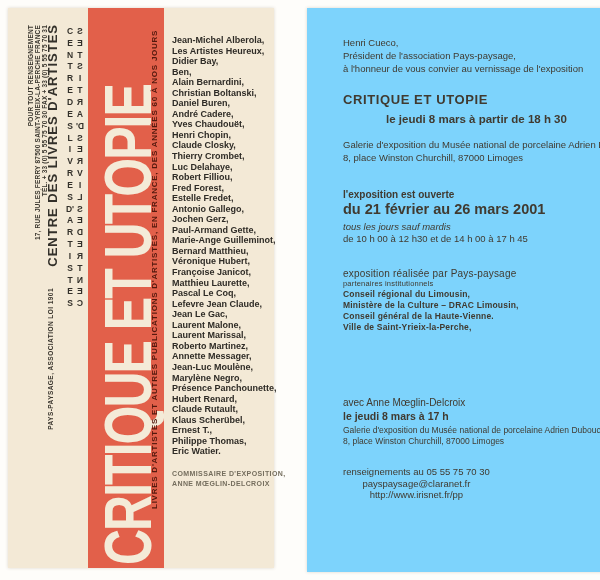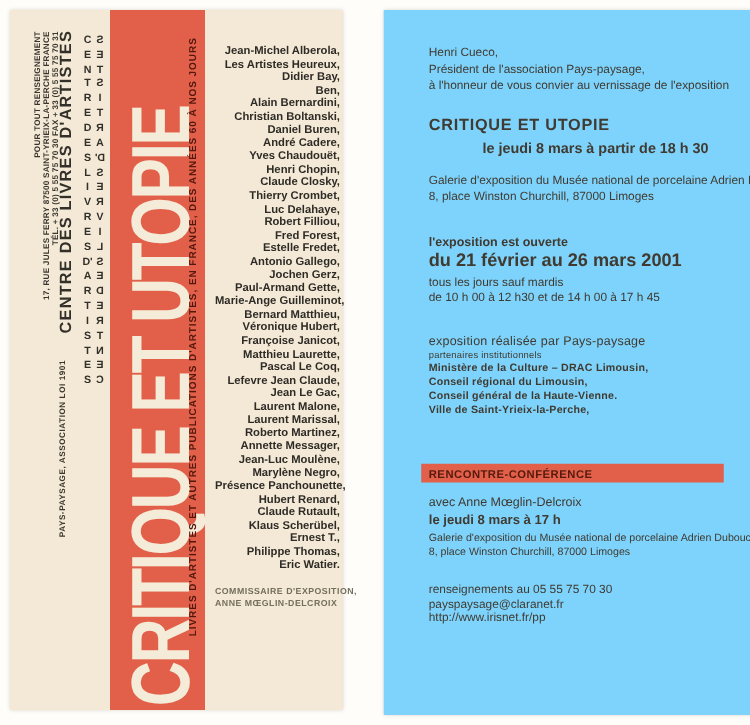--- a/index.html
+++ b/index.html
@@ -38,51 +38,51 @@
 
   
   #red-band{position:absolute;left:80px;top:0;width:76px;height:560px;background:#e2604a;}
   #band-title{left:88px;top:557px;font-size:50px;font-weight:700;letter-spacing:-2px;
     color:#f4ebd8;line-height:50px;}
   #band-title > span{transform:rotate(-90deg) scale(1,1.32);}
   #band-subtitle{left:142px;top:501px;font-size:8px;font-weight:700;letter-spacing:.75px;
     color:#53180d;line-height:9px;}
 
   
-  #artist-list{position:absolute;left:164px;top:27px;width:100px;text-align:right;}
+  #artist-list{position:absolute;left:164px;top:27px;width:100px;}
   .artist-name{font-size:9px;font-weight:700;color:#2e2b26;line-height:10.55px;white-space:nowrap;}
   #curator{position:absolute;left:164px;top:461px;color:#756e5e;}
   #curator div{font-size:7px;font-weight:700;letter-spacing:.4px;line-height:10px;white-space:nowrap;}
 
   
   #right-card .line{position:absolute;left:36px;white-space:nowrap;color:#403a30;}
   .intro-block{position:absolute;left:36px;top:28px;}
   .intro-block div{font-size:9.5px;line-height:13px;color:#403a30;white-space:nowrap;}
   #rc-title{top:84px;font-size:13px;font-weight:700;letter-spacing:.6px;color:#dc4a2e;}
   #rc-open-date{top:105px;font-size:11.5px;font-weight:700;margin-left:43px;}
   .venue-block{position:absolute;left:36px;top:130px;}
   .venue-block div{font-size:9.5px;line-height:13px;color:#403a30;white-space:nowrap;}
   #rc-open-label{top:181px;font-size:10px;font-weight:700;}
   #rc-dates{top:193px;font-size:14.5px;font-weight:700;color:#dc4a2e;}
-  #rc-days{top:213px;font-size:9.5px;}
+  #rc-days{top:213px;font-size:9.5px;font-style:italic;}
   #rc-hours{top:225px;font-size:9.5px;}
   #rc-produced{top:260px;font-size:10px;font-weight:400;letter-spacing:.2px;}
   #rc-partners-label{top:271px;font-size:7.5px;color:#948c77;letter-spacing:.2px;}
   #partners{position:absolute;left:36px;top:281px;}
   #partners div{font-size:8.5px;font-weight:700;letter-spacing:.2px;line-height:11px;color:#403a30;white-space:nowrap;}
 
   #conf-band{position:absolute;left:30px;top:363px;width:242px;height:15px;background:#e2604a;
     display:flex;align-items:center;}
   #conf-band span{font-size:9px;font-weight:700;letter-spacing:.4px;color:#551a0e;padding-left:6px;}
   #rc-conf-with{top:389px;font-size:10px;}
   #rc-conf-date{top:402px;font-size:10.5px;font-weight:700;}
   .conf-venue-block{position:absolute;left:36px;top:417px;}
   .conf-venue-block div{font-size:8.5px;line-height:11px;color:#403a30;white-space:nowrap;}
   #contact-block{position:absolute;left:36px;top:458px;}
-  #contact-block div{font-size:9.5px;line-height:11.5px;color:#403a30;white-space:nowrap;}
+  #contact-block div{font-size:9.5px;line-height:11.5px;color:#403a30;white-space:nowrap;text-align:center;}
 </style>
 </head>
 <body>
 
 <div class="card" id="left-card">
 
   <div class="rot from-top v-contact" id="v-line-0">
     <span>POUR TOUT RENSEIGNEMENT</span>
   </div>
   <div class="rot from-top v-contact" id="v-line-1">
@@ -227,29 +227,26 @@
     </div>
 
   <div class="line" id="rc-open-label">l'exposition est ouverte</div>
   <div class="line" id="rc-dates">du 21 février au 26 mars 2001</div>
   <div class="line" id="rc-days">tous les jours sauf mardis</div>
   <div class="line" id="rc-hours">de 10 h 00 à 12 h30 et de 14 h 00 à 17 h 45</div>
 
   <div class="line" id="rc-produced">exposition réalisée par Pays-paysage</div>
   <div class="line" id="rc-partners-label">partenaires institutionnels</div>
   <div id="partners">
+      <div>Conseil régional du Limousin,</div>
       <div>Ministère de la Culture – DRAC Limousin,</div>
-      <div>Conseil régional du Limousin,</div>
       <div>Conseil général de la Haute-Vienne.</div>
       <div>Ville de Saint-Yrieix-la-Perche,</div>
     </div>
 
-  <div id="conf-band">
-    <span>RENCONTRE-CONFÉRENCE</span>
-  </div>
 
   <div class="line" id="rc-conf-with">avec Anne Mœglin-Delcroix</div>
   <div class="line" id="rc-conf-date">le jeudi 8 mars à 17 h</div>
   <div class="conf-venue-block">
       <div>Galerie d'exposition du Musée national de porcelaine Adrien Dubouché,</div>
       <div>8, place Winston Churchill, 87000 Limoges</div>
     </div>
 
   <div id="contact-block">
       <div>renseignements au 05 55 75 70 30</div>

